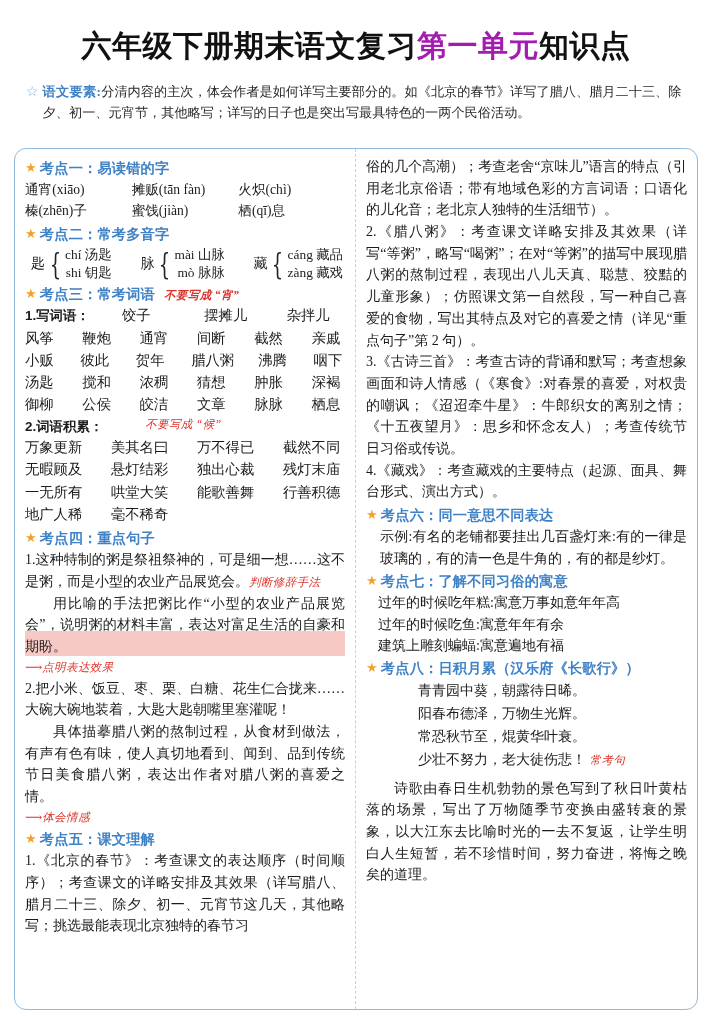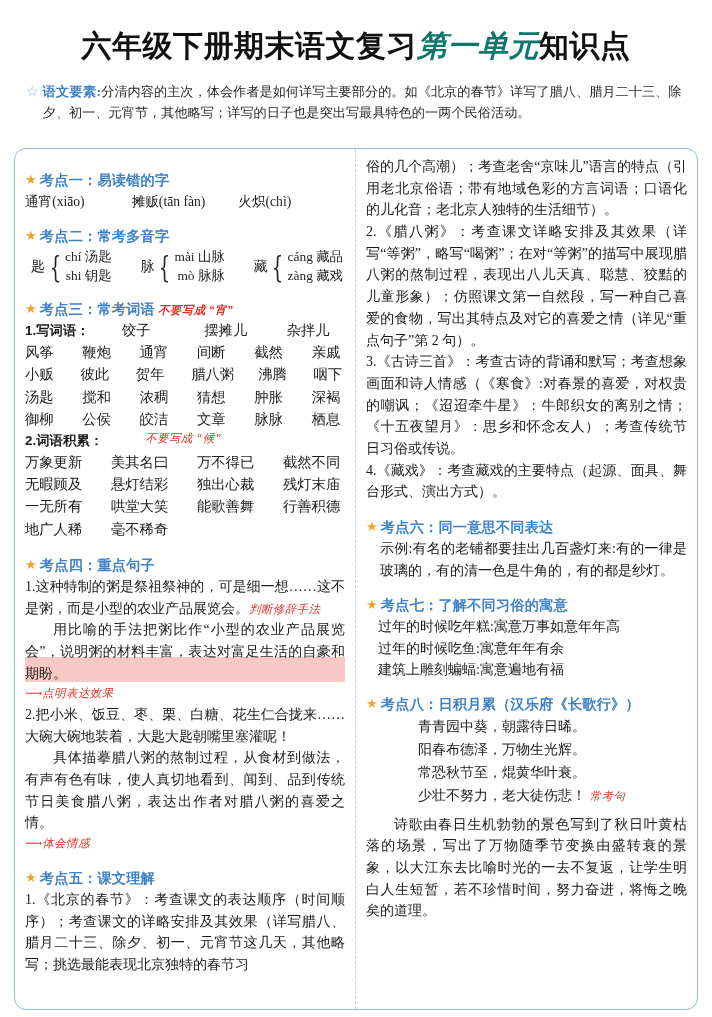--- a/index.html
+++ b/index.html
@@ -17,21 +17,21 @@
   
   .page-title {
     text-align: center;
     font-size: 30px;
     font-weight: 600;
     letter-spacing: 0.5px;
     padding: 26px 0 10px 0;
     color: #111;
     white-space: nowrap;
   }
-  .page-title .hl { color: #0f766e; font-style: italic; }
+  .page-title .hl { color: #a21caf; }
 
   
   .yaosu {
     margin: 4px 26px 8px 26px;
     display: flex;
     align-items: flex-start;
     font-size: 13.2px;
     line-height: 1.62;
     color: #2a2a2a;
   }
@@ -85,21 +85,21 @@
   }
   .star {
     color: #f3a12a;
     font-size: 13px;
     margin-right: 3px;
     flex: 0 0 auto;
     line-height: 1;
     position: relative;
     top: -1px;
   }
-  .kd-text { white-space: nowrap; margin-top: 12px; }
+  .kd-text { white-space: nowrap; }
 
   
   .ln {
     font-size: 14px;
     line-height: 1.52;
     color: #1b1b1b;
     white-space: nowrap;
   }
   .para {
     font-size: 14px;
@@ -156,21 +156,21 @@
 
   
   .rednote {
     color: #d9342b;
     font-size: 11.5px;
     font-style: italic;
     font-family: "Liberation Serif", serif;
     white-space: nowrap;
     letter-spacing: 0.4px;
   }
-  .red-inline { margin-left: 3px; }
+  .red-inline { margin-left: 9px; }
   .redarrow { color: #d9342b; font-size: 12px; }
 
   
   .poem { padding-left: 52px; }
   .poem .pl {
     font-size: 14px;
     line-height: 1.65;
     white-space: nowrap;
   }
   .rel { position: relative; }
@@ -194,20 +194,25 @@
   <div class="col col-left">
 
     <div class="kd">
       <span class="star">★</span>
       <span class="kd-text">考点一：易读错的字</span>
     </div>
     <div class="pinyin-row">
       <span>通宵(xiāo)</span>
       <span>摊贩(tān fàn)</span>
       <span>火炽(chì)</span>
+    </div>
+    <div class="pinyin-row">
+      <span>榛(zhēn)子</span>
+      <span>蜜饯(jiàn)</span>
+      <span>栖(qī)息</span>
     </div>
 
     <div class="kd">
       <span class="star">★</span>
       <span class="kd-text">考点二：常考多音字</span>
     </div>
     <div class="duoyin">
       <div class="dy">
         <span class="dy-head">匙</span>
         <span class="dy-brace">{</span>

